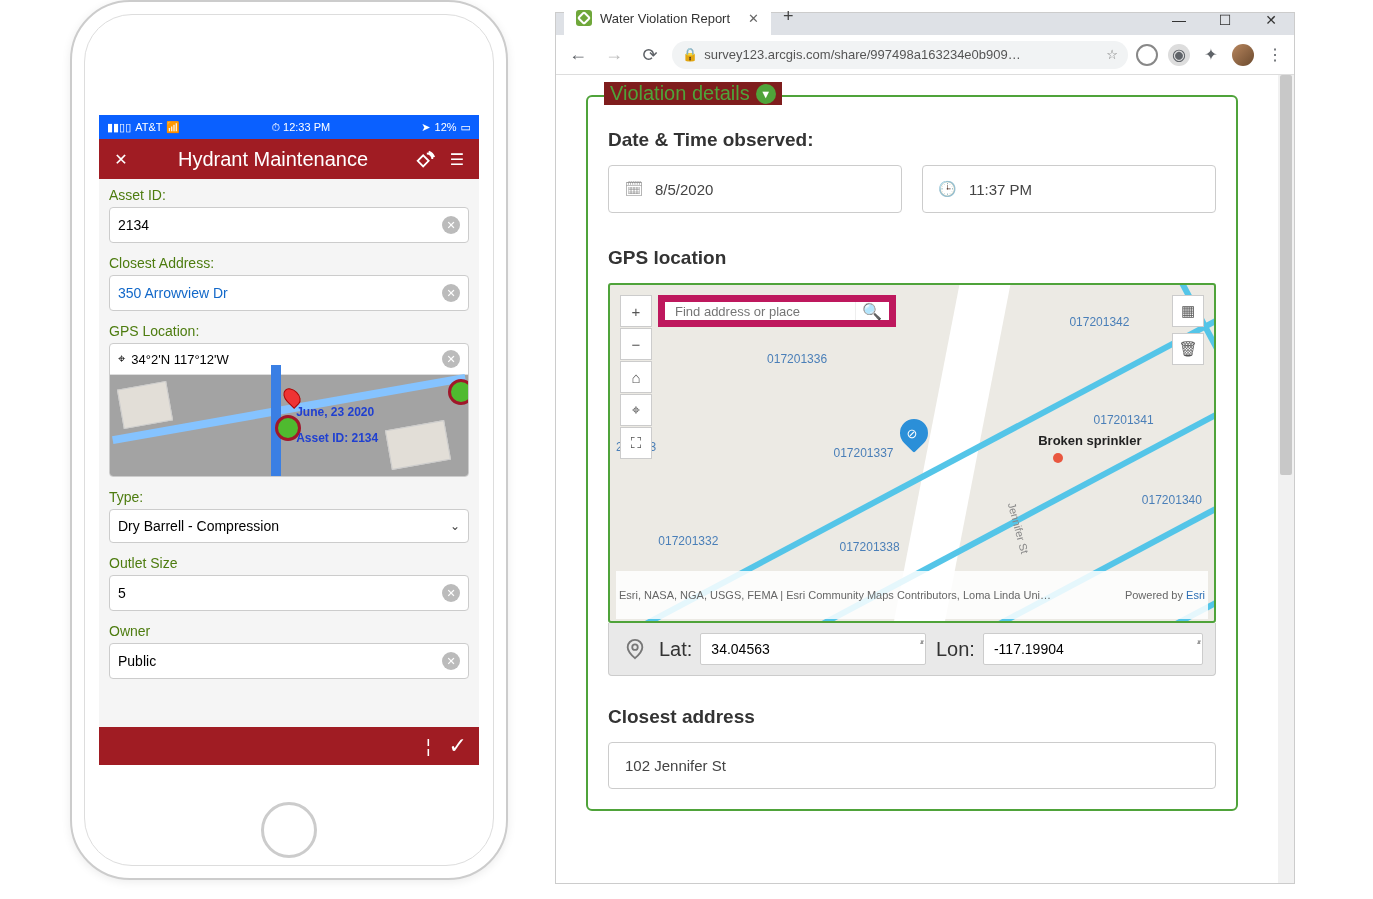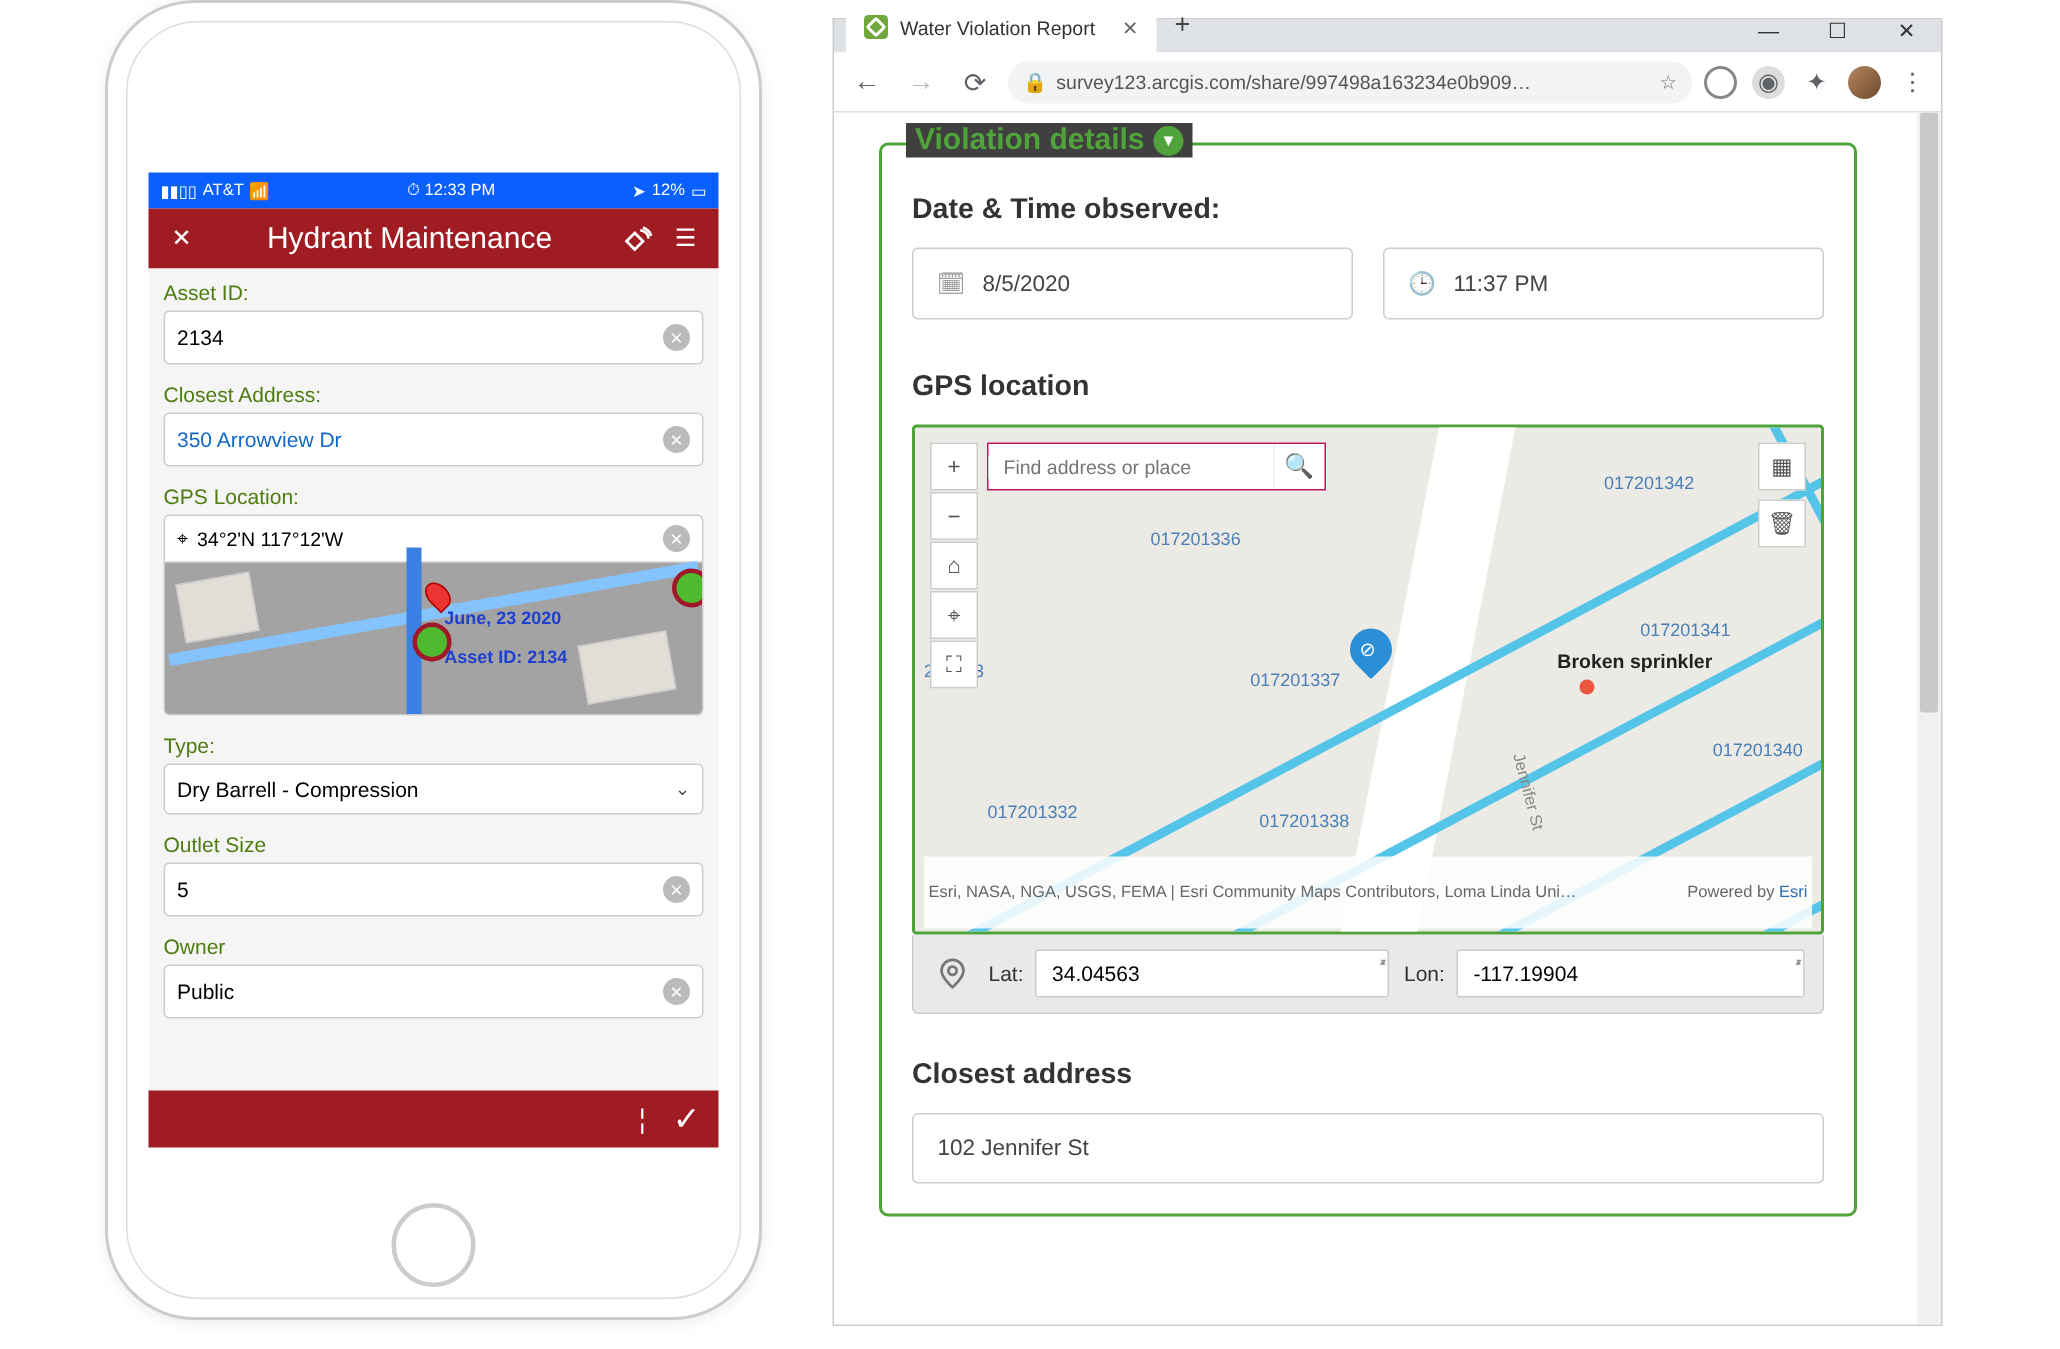--- a/index.html
+++ b/index.html
@@ -59,21 +59,21 @@
 .addr-bar { flex: 1; height: 28px; background: #f1f3f4; border-radius: 14px; display: flex; align-items: center; padding: 0 10px; font-size: 13px; color: #555; gap: 6px; }
 .addr-icons { display: flex; gap: 10px; color: #5f6368; }
 .addr-icons div { width: 22px; height: 22px; display: flex; align-items:center; justify-content:center; border-radius:50%; }
 .avatar-circ { width: 24px; height: 24px; border-radius: 50%; background: linear-gradient(135deg,#b8865e,#6b4a2e); }
 
 .page { flex: 1; overflow: hidden; position: relative; }
 .scrollbar-v { position:absolute; right:0; top:0; width:16px; height:100%; background:#f1f1f1; }
 .scroll-thumb { position:absolute; right:2px; top:0; width:12px; height:400px; background:#c8c8c8; border-radius:2px; }
 .content { padding: 20px 40px 20px 30px; margin-right:16px; }
 .fieldset-border { border: 2px solid #4fa33a; border-radius: 6px; position: relative; padding: 22px 20px 20px 20px; }
-.legend-lbl { position: absolute; top: -15px; left: 16px; background: #404040; padding: 0 6px; color: #4fa33a; font-size: 20px; font-weight: 700; display: flex; align-items: center; gap: 6px; }
+.legend-lbl { position: absolute; top: -15px; left: 16px; background: #7f1d1d; padding: 0 6px; color: #4fa33a; font-size: 20px; font-weight: 400; display: flex; align-items: center; gap: 6px; }
 .legend-chevron { width: 20px; height: 20px; background: #4fa33a; border-radius: 50%; display: flex; align-items: center; justify-content: center; color: #fff; font-size: 11px; }
 
 .section-head { font-size: 19px; font-weight: 600; color: #333; margin: 10px 0 14px 0; }
 .row-2 { display: flex; gap: 20px; }
 .outlined-input { flex: 1; border: 1px solid #ccc; border-radius: 4px; padding: 14px 16px; display: flex; align-items: center; gap: 12px; font-size: 15px; color: #444; }
 .ico { width: 18px; display: inline-flex; justify-content: center; color: #888; }
 
 .web-map { border: 2px solid #4fa33a; border-radius: 3px; height: 340px; position: relative; background: #eceae4; overflow: hidden; margin-top: 6px; }
 .diag { position: absolute; width: 280%; height: 6px; background: #54c5e8; left: -40%; }
 .diag.d0 { top: 10%; transform: rotate(-28deg); }
@@ -85,30 +85,30 @@
 .wroad { position:absolute; left:52%; top:-10%; width:50px; height:130%; background:#fff; transform: rotate(11deg); }
 .parcel-lbl { position: absolute; font-size: 12px; color: #4a7fb8; font-weight:500; }
 .blue-pin { position: absolute; left: 48%; top: 40%; width: 28px; height: 28px; background: #2b8fd8; border-radius: 50% 50% 50% 5%; transform: rotate(-45deg); }
 .blue-pin::after{ content:"⊘"; color:#fff; position:absolute; left:7px; top:5px; transform:rotate(45deg); font-size:13px;}
 .red-dot { position: absolute; width: 10px; height: 10px; background: #e9573f; border-radius: 50%; right: 25%; top: 50%; }
 .broken-lbl { position: absolute; right: 12%; top: 44%; font-size: 13px; color: #222; font-weight: 600; }
 .street-lbl { position:absolute; font-size:11px; color:#888; transform:rotate(75deg); right:28%; bottom:26%; }
 
 .map-tools-col { position: absolute; left: 10px; top: 10px; display: flex; flex-direction: column; gap: 1px; }
 .mt-btn { width: 32px; height: 32px; background: #fff; border: 1px solid #ccc; display: flex; align-items: center; justify-content: center; font-size: 15px; color: #555; }
-.map-search { position:absolute; left:48px; top:10px; height:32px; background:#fff; border:1px solid #be185d; display:flex; align-items:center; }
+.map-search { position:absolute; left:48px; top:10px; height:32px; background:#fff; border:7px solid #be185d; display:flex; align-items:center; }
 .map-search input { border:none; outline:none; padding:0 10px; font-size:13px; width:190px; }
 .map-search .sbtn { width:34px; height:100%; border-left:1px solid #eee; display:flex; align-items:center; justify-content:center; color:#777; }
 .map-tools-right { position:absolute; right:10px; top:10px; display:flex; flex-direction:column; gap:6px; }
 .attrib { position:absolute; bottom:2px; left:6px; right:6px; font-size:11px; color:#666; display:flex; justify-content:space-between; background:rgba(255,255,255,.85); padding:18px 3px; }
 .attrib .esri-link { color:#2b6db4; }
 
 .latlon-row { display: flex; align-items: center; gap: 10px; background: #e9e9e9; border: 1px solid #ccc; border-top: none; padding: 10px 12px; border-radius: 0 0 4px 4px; }
 .ll-field { flex: 1; display: flex; align-items: center; gap: 8px; }
-.ll-field label { font-size: 14px; color: #333; }
+.ll-field label { font-size: 20px; color: #333; }
 .ll-input { flex: 1; background: #fff; border: 1px solid #ccc; border-radius: 2px; padding: 7px 10px; font-size: 14px; position:relative; }
 .ll-input::after { content:"▴▾"; font-size:7px; position:absolute; right:4px; top:4px; color:#999; letter-spacing:-3px; line-height:7px; display:flex; flex-direction:column;}
 .loc-ico { width:28px; height:28px; display:flex; align-items:center; justify-content:center; color:#888; }
 </style>
 </head>
 <body>
 
 <div class="phone">
   <div class="phone-body">
     <div class="camera-dot"></div>

